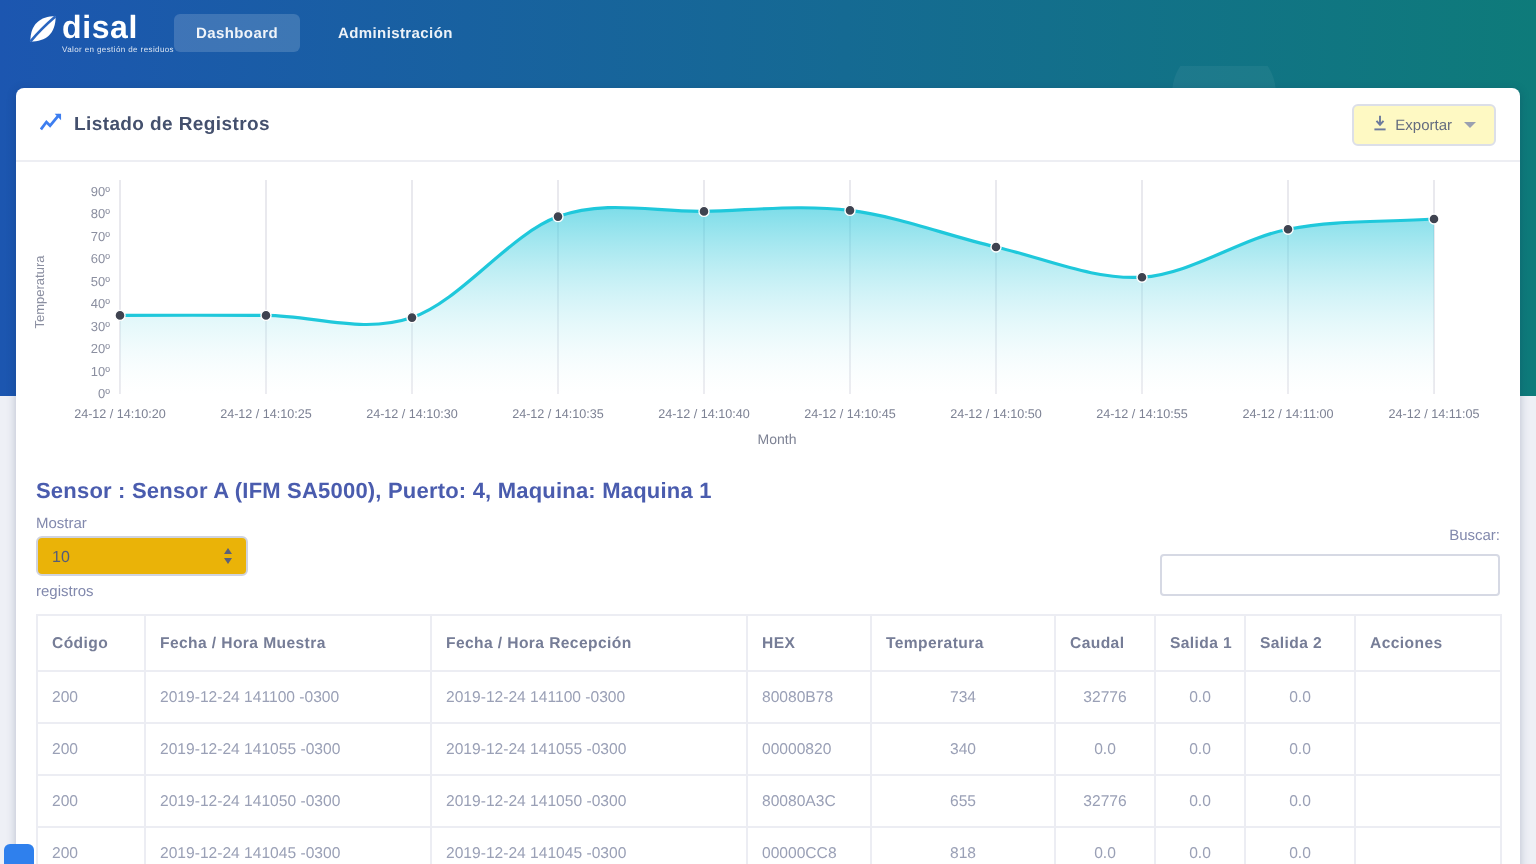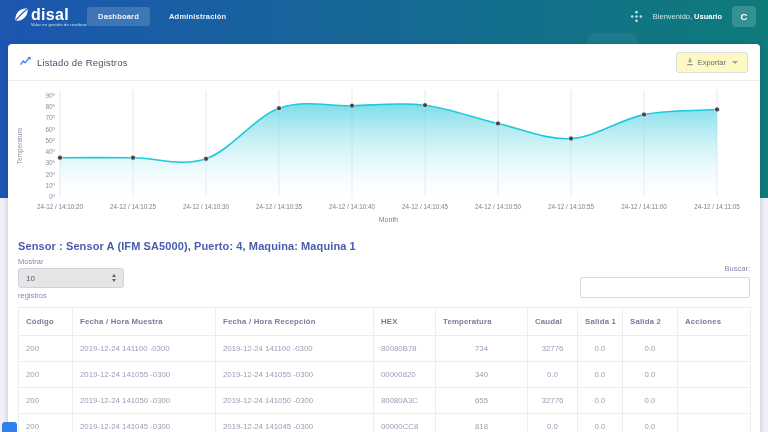--- a/index.html
+++ b/index.html
@@ -47,40 +47,40 @@
   
   .card {
     position:absolute; left:8px; right:8px; top:44px; bottom:-30px;
     background:#fff; border-radius:4px; z-index:2;
     box-shadow:0 1px 5px rgba(20,40,80,.25);
   }
   .card-header {
     height:37px; border-bottom:1px solid #edeef3;
     display:flex; align-items:center; padding:0 12px;
   }
-  .card-title { display:flex; align-items:center; gap:6px; font-size:9.5px; font-weight:normal; color:#44506d; letter-spacing:.2px; }
+  .card-title { display:flex; align-items:center; gap:6px; font-size:9.5px; font-weight:bold; color:#44506d; letter-spacing:.2px; }
   .export-btn {
     margin-left:auto; display:flex; align-items:center; gap:4px;
     background:#fef9c3; border:1px solid #dcdfe8; border-radius:3px;
     padding:4px 9px; font-size:7.5px; color:#646c7f; cursor:pointer;
     font-family:"Liberation Sans", sans-serif;
   }
   .caret-down { width:0; height:0; border-left:3px solid transparent; border-right:3px solid transparent; border-top:3.5px solid #9aa0b0; margin-left:2px; }
   
   .chart-wrap { position:relative; height:152px; margin-top:1px; }
   .chart-wrap svg { display:block; }
   
   .content { padding:2px 10px 0 10px; }
   .sensor-heading { font-size:11px; font-weight:bold; color:#4a5cae; margin:4px 0 5px 0; letter-spacing:.1px; }
   .controls { display:flex; justify-content:space-between; align-items:flex-start; }
   .ctl-label { font-size:7.5px; color:#8289ad; margin-bottom:2px; }
   .select-box {
     width:106px; height:20px; border:1px solid #cfd3e0; border-radius:3px;
     display:flex; align-items:center; padding:0 7px; font-size:8px; color:#555d79; cursor:pointer;
-    background:#e5e5e5;
+    background:#eab308;
   }
   .sel-arrows { margin-left:auto; display:flex; flex-direction:column; gap:1.5px; }
   .sel-arrows i { display:block; width:0; height:0; border-left:2.5px solid transparent; border-right:2.5px solid transparent; }
   .sel-arrows .up { border-bottom:3.5px solid #5b617a; }
   .sel-arrows .down { border-top:3.5px solid #5b617a; }
   .records-label { font-size:7.5px; color:#8289ad; margin-top:3px; }
   .search-group { text-align:right; }
   .search-input {
     width:170px; height:21px; border:1px solid #d6d9e4; border-radius:2px;
     margin-top:2px; font-size:8px; padding:0 6px; outline:none; display:block;
@@ -113,35 +113,20 @@
       </svg>
     </span>
     <div class="brand-text">
       <div class="brand-name">disal</div>
       <div class="brand-tagline">Valor en gestión de residuos</div>
     </div>
   </div>
   <div class="nav-items">
     <a class="nav-item active">Dashboard</a>
     <a class="nav-item">Administración</a>
-  </div>
-  <div class="nav-right">
-    <span class="dots">
-      <svg width="13" height="13" viewBox="0 0 12 12" fill="#ffffff" opacity="0.85">
-        <circle cx="6" cy="2" r="1.2"></circle>
-          <circle cx="2" cy="6" r="1.2"></circle>
-          <circle cx="6" cy="6" r="1.2"></circle>
-        <circle cx="10" cy="6" r="1.2"></circle>
-          <circle cx="6" cy="10" r="1.2"></circle>
-      </svg>
-    </span>
-    <span class="greeting">
-      <span>Bienvenido,</span><b>Usuario</b>
-    </span>
-    <span class="avatar">C</span>
   </div>
 </nav>
 
 <div class="card">
   <div class="card-header">
     <div class="card-title">
       <span>
         <svg width="11" height="10" viewBox="0 0 12 10">
           <polyline points="0.5,9 3.5,5 5.5,7 10.5,1" fill="none" stroke="#3d7ef0" stroke-width="1.5"></polyline>
           <path d="M8 0.5 L11.5 0.5 L11.5 4 Z" fill="#3d7ef0"></path>

